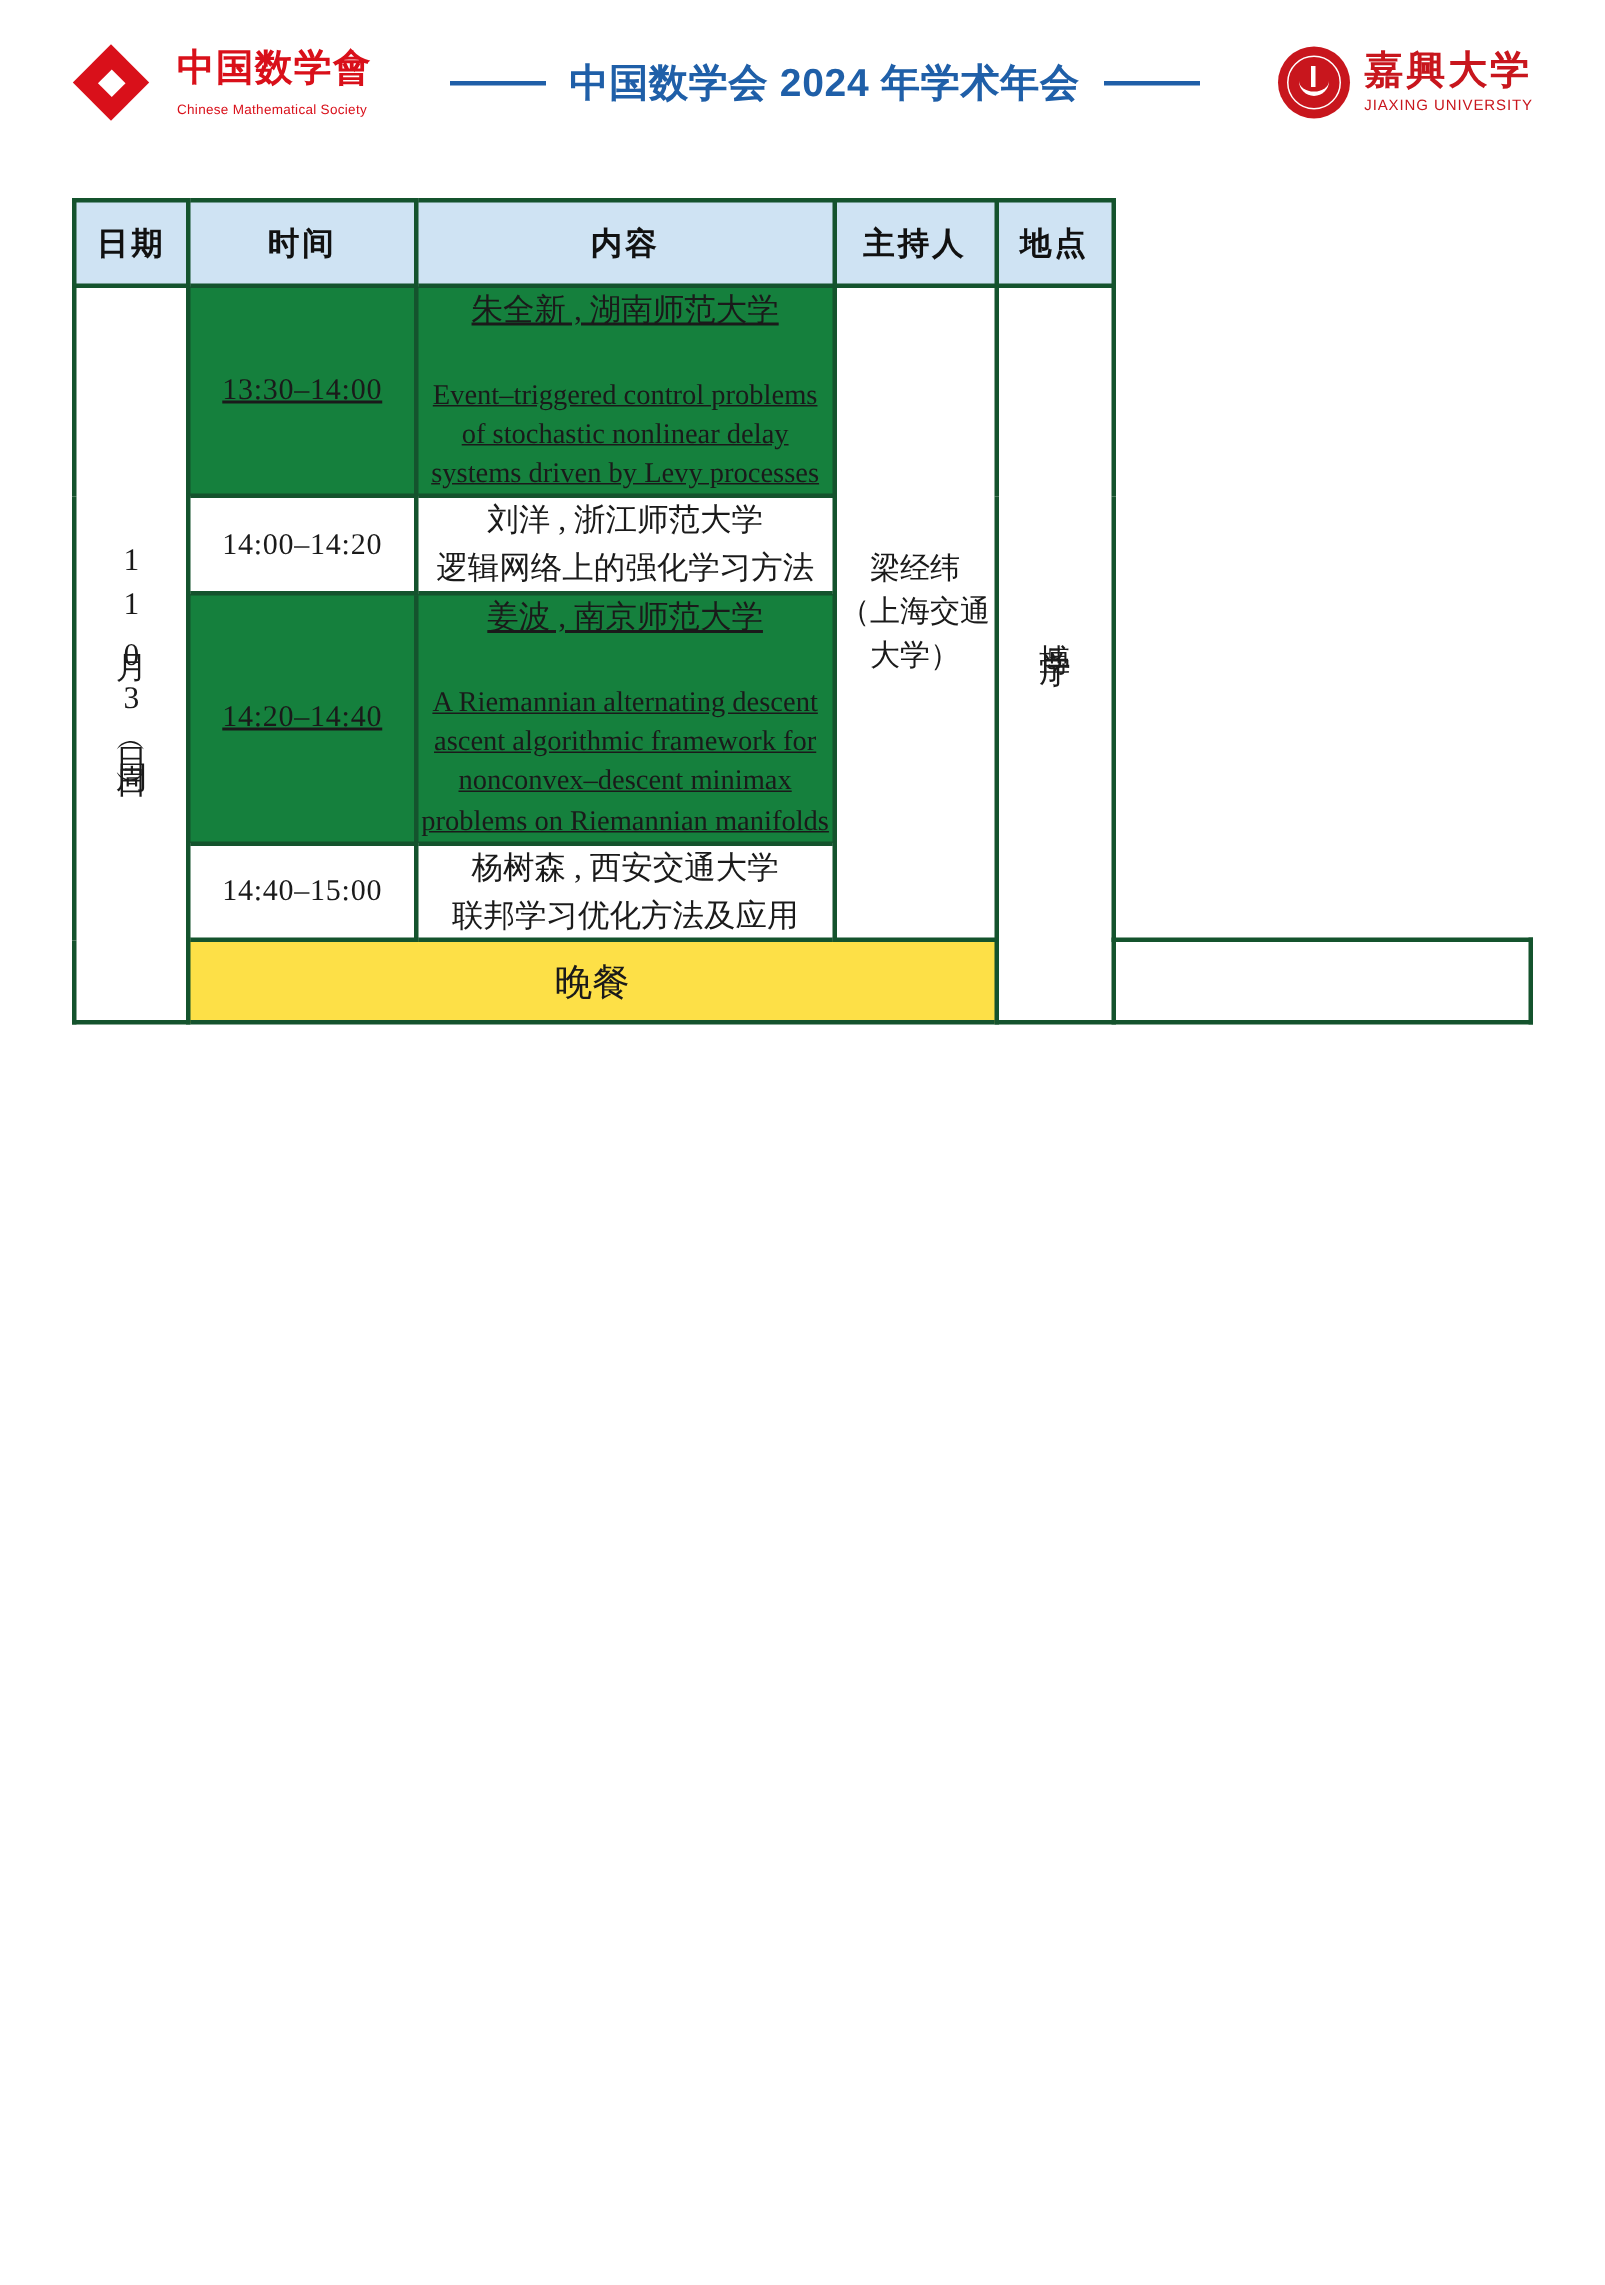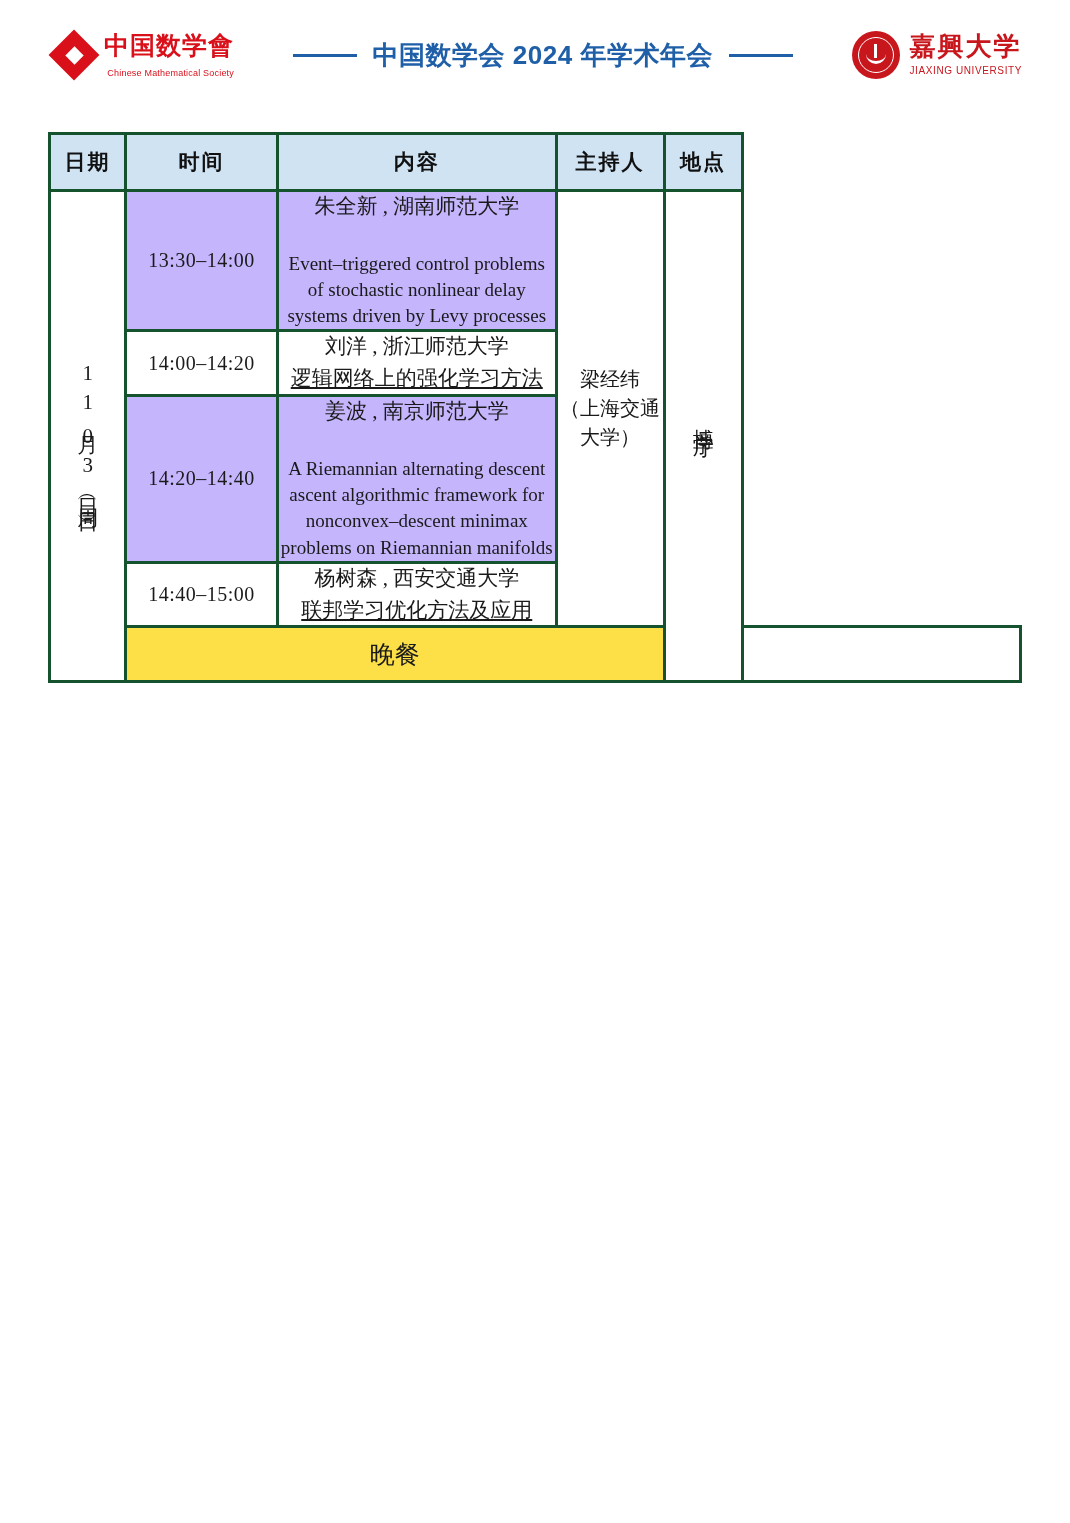--- a/index.html
+++ b/index.html
@@ -21,22 +21,21 @@
     display: flex;
     align-items: center;
     justify-content: space-between;
     padding: 26px 48px 0 48px;
     height: 84px;
     box-sizing: border-box;
   }
   .logo-left {
     display: flex;
     align-items: center;
-    gap: 4px;
-    text-align: right;
+    gap: 18px;
   }
   .cms-diamond {
     width: 52px;
     height: 52px;
     position: relative;
     flex: 0 0 auto;
   }
   .cms-diamond .d-outer {
     position: absolute;
     left: 50%; top: 50%;
@@ -202,33 +201,33 @@
   td.time-cell {
     font-size: 20px;
     letter-spacing: .5px;
   }
   td.content-cell {
     padding: 14px 22px;
     line-height: 1.42;
   }
   .row-blue td.time-cell,
   .row-blue td.content-cell {
-    background: #c4b5fd;
+    background: #15803d;
+    text-decoration: underline;
   }
   .row-white td.time-cell,
   .row-white td.content-cell {
     background: #ffffff;
   }
   .speaker {
     font-size: 21px;
     margin-bottom: 2px;
   }
   .talk-cn {
     font-size: 21px;
-    text-decoration: underline;
   }
   .talk-en {
     font-size: 19px;
     line-height: 1.38;
     margin-top: 29px;
   }
   td.meal-cell {
     background: #fde047;
     font-size: 25px;
     height: 52px;

